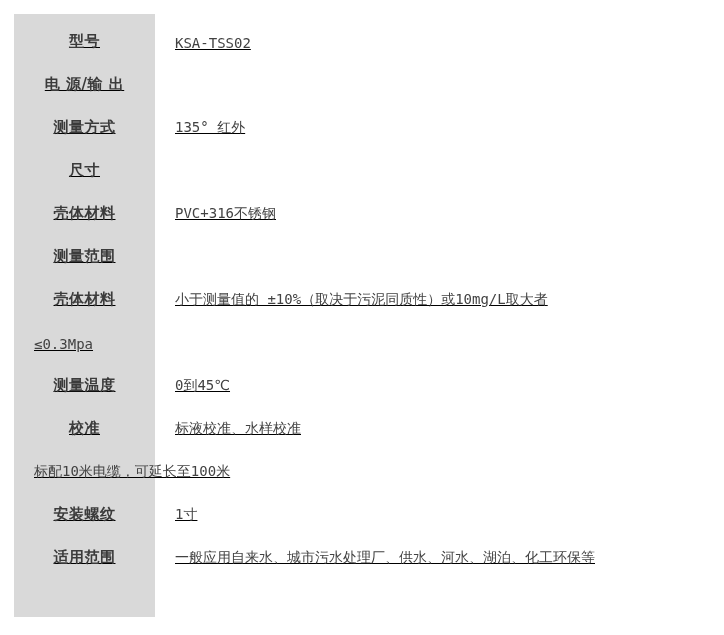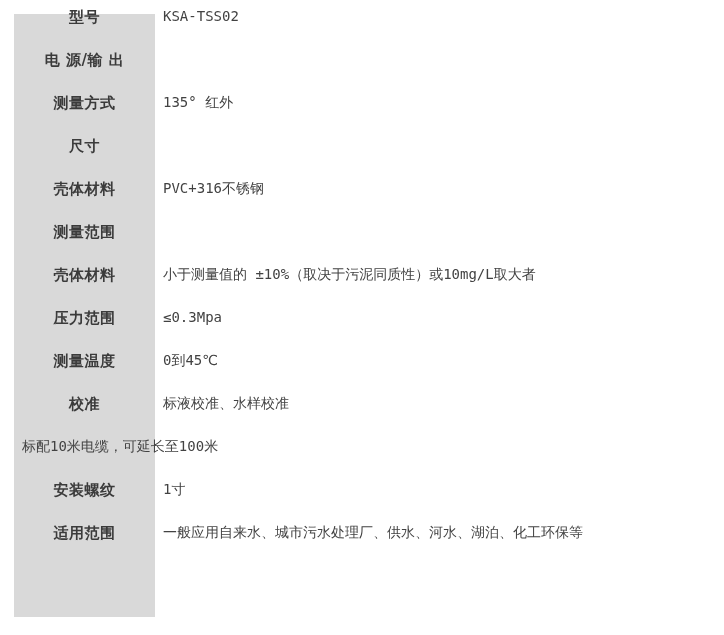--- a/index.html
+++ b/index.html
@@ -25,37 +25,38 @@
     background: #d9d9d9;
   }
   .rows {
     position: absolute;
     left: 14px;
     top: 8px;
     width: 700px;
   }
   .row {
     display: flex;
-    align-items: flex-start;
+    align-items: flex-end;
     height: 43px;
     width: 100%;
+    text-decoration: underline;
   }
   .label-cell {
     width: 141px;
     flex: 0 0 141px;
     text-align: center;
     font-size: 15px;
     font-weight: bold;
     color: #3b3b3b;
     letter-spacing: 0.5px;
     white-space: pre;
   }
   .value-cell {
     flex: 1 1 auto;
-    padding-left: 8px;
+    padding-left: 20px;
     font-size: 14px;
     color: #424242;
     font-family: "DejaVu Sans Mono", "DejaVu Sans", monospace;
     white-space: nowrap;
   }
 </style>
 </head>
 <body>
 
 <div class="page">
@@ -90,21 +91,20 @@
     <div class="row">
       <div class="label-cell">测量范围</div>
     </div>
 
     <div class="row">
       <div class="label-cell">壳体材料</div>
       <div class="value-cell">小于测量值的 ±10%（取决于污泥同质性）或10mg/L取大者</div>
     </div>
 
     <div class="row">
-      <div class="label-cell">压力范围</div>
       <div class="value-cell">≤0.3Mpa</div>
     </div>
 
     <div class="row">
       <div class="label-cell">测量温度</div>
       <div class="value-cell">0到45℃</div>
     </div>
 
     <div class="row">
       <div class="label-cell">校准</div>

